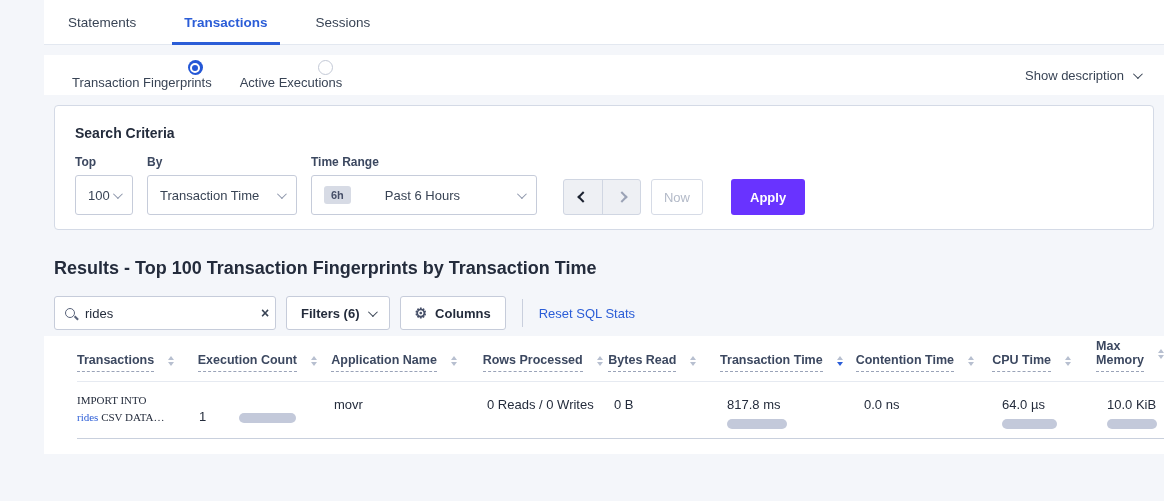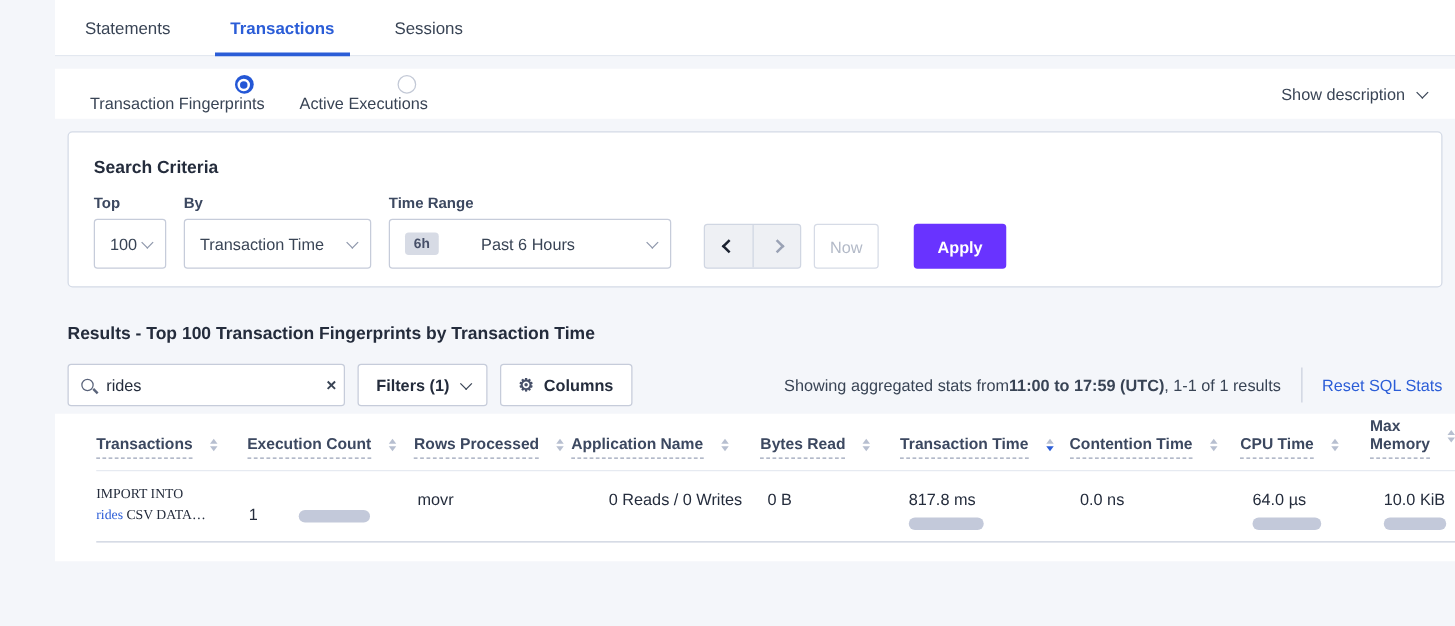--- a/index.html
+++ b/index.html
@@ -73,21 +73,21 @@
   .now-btn {
     height:36px; width:52px; background:#fff; border:1px solid #d6dbe6; border-radius:3px;
     color:#b3bac8; font-size:13px; display:flex; align-items:center; justify-content:center; margin-right:28px;
   }
   .apply-btn {
     height:36px; padding:0 19px; background:#6933ff; border:none; border-radius:3px;
     color:#fff; font-size:13px; font-weight:700; cursor:pointer;
   }
 
   
-  .results-heading { margin:28px 0 0 10px; font-size:14px; font-weight:700; color:#242c3c; }
+  .results-heading { margin:28px 0 0 10px; font-size:18px; font-weight:700; color:#242c3c; }
   .controls-row { margin:17px 10px 0; height:34px; display:flex; align-items:center; }
   .search-box {
     width:222px; height:34px; background:#fff; border:1px solid #c6ccda; border-radius:3px;
     display:flex; align-items:center; padding:0 10px;
   }
   .search-icon { width:10px; height:10px; border:1.6px solid #59637a; border-radius:50%; position:relative; flex:0 0 auto; }
   .search-icon::after { content:""; position:absolute; width:5px; height:1.6px; background:#59637a; transform:rotate(45deg); right:-4.5px; bottom:-1.5px; }
   .search-input {
     border:none; outline:none; flex:1; font-size:13px; color:#242c3c; margin-left:10px;
     font-family:"Liberation Sans", sans-serif; background:transparent;
@@ -204,31 +204,26 @@
 
   <div class="results-heading">Results - Top 100 Transaction Fingerprints by Transaction Time</div>
 
   <div class="controls-row">
     <div class="search-box">
       <span class="search-icon"></span>
       <input class="search-input" type="text" value="rides" style="">
       <span class="search-clear">×</span>
     </div>
     <div class="btn filters-btn">
-      <span>Filters (1)</span>
+      <span>Filters (6)</span>
       <span class="chev"></span>
     </div>
     <div class="btn columns-btn">
       <span class="gear">⚙</span>
       <span>Columns</span>
-    </div>
-    <div class="stats-line">
-      <span>Showing aggregated stats from </span>
-      <b>11:00 to 17:59 (UTC)</b>
-      <span>, 1-1 of 1 results</span>
     </div>
     <div class="vdiv"></div>
     <div class="reset-link">Reset SQL Stats</div>
   </div>
 
 
   <div class="table-panel">
     <div class="thead">
       <div class="hcell c1">
         <span class="hlabel">Transactions</span>
@@ -237,29 +232,29 @@
             <span class="tri-down"></span>
           </span>
       </div>
       <div class="hcell c2">
         <span class="hlabel">Execution Count</span>
         <span class="sorter">
             <span class="tri-up"></span>
             <span class="tri-down"></span>
           </span>
       </div>
+      <div class="hcell c3">
+        <span class="hlabel">Application Name</span>
+        <span class="sorter">
+            <span class="tri-up"></span>
+            <span class="tri-down"></span>
+          </span>
+      </div>
       <div class="hcell c4">
         <span class="hlabel">Rows Processed</span>
-        <span class="sorter">
-            <span class="tri-up"></span>
-            <span class="tri-down"></span>
-          </span>
-      </div>
-      <div class="hcell c3">
-        <span class="hlabel">Application Name</span>
         <span class="sorter">
             <span class="tri-up"></span>
             <span class="tri-down"></span>
           </span>
       </div>
       <div class="hcell c5">
         <span class="hlabel">Bytes Read</span>
         <span class="sorter">
             <span class="tri-up"></span>
             <span class="tri-down"></span>

